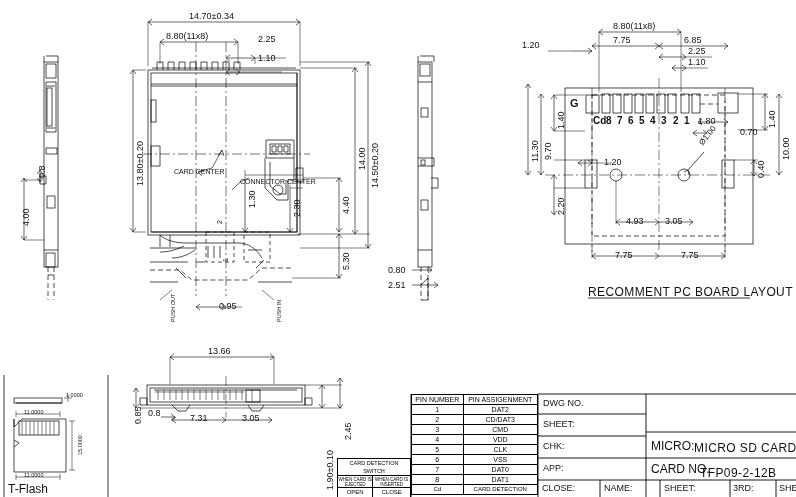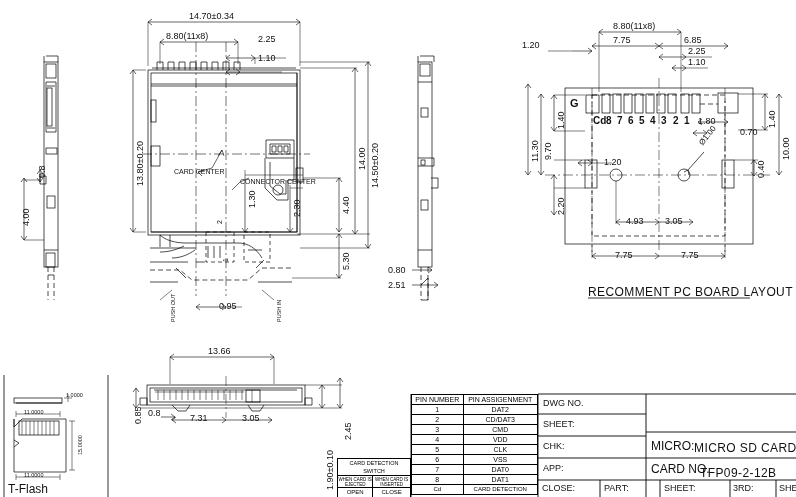--- a/index.html
+++ b/index.html
@@ -534,18 +534,18 @@
 
 <div class="lbl s9" style="left:543px;top:399px;">DWG NO.</div>
 <div class="lbl s9" style="left:543px;top:420px;">SHEET:</div>
 <div class="lbl s9" style="left:543px;top:442px;">CHK:</div>
 <div class="lbl s9" style="left:543px;top:464px;">APP:</div>
 <div class="lbl s12" style="left:651px;top:440px;">MICRO:</div>
 <div class="lbl s12 wide" style="left:694px;top:442px;">MICRO SD CARD CONNECTOR</div>
 <div class="lbl s12" style="left:651px;top:463px;">CARD NO.</div>
 <div class="lbl s12 wide" style="left:700px;top:467px;">TFP09-2-12B</div>
 <div class="lbl s9" style="left:542px;top:484px;">CLOSE:</div>
-<div class="lbl s9" style="left:604px;top:484px;">PART:</div>
+<div class="lbl s9" style="left:604px;top:484px;">NAME:</div>
 <div class="lbl s9" style="left:664px;top:484px;">SHEET:</div>
 <div class="lbl s9" style="left:733px;top:484px;">3RD:</div>
 <div class="lbl s9" style="left:779px;top:484px;">SHEET</div>
 
 </div>
 
 </body></html>

